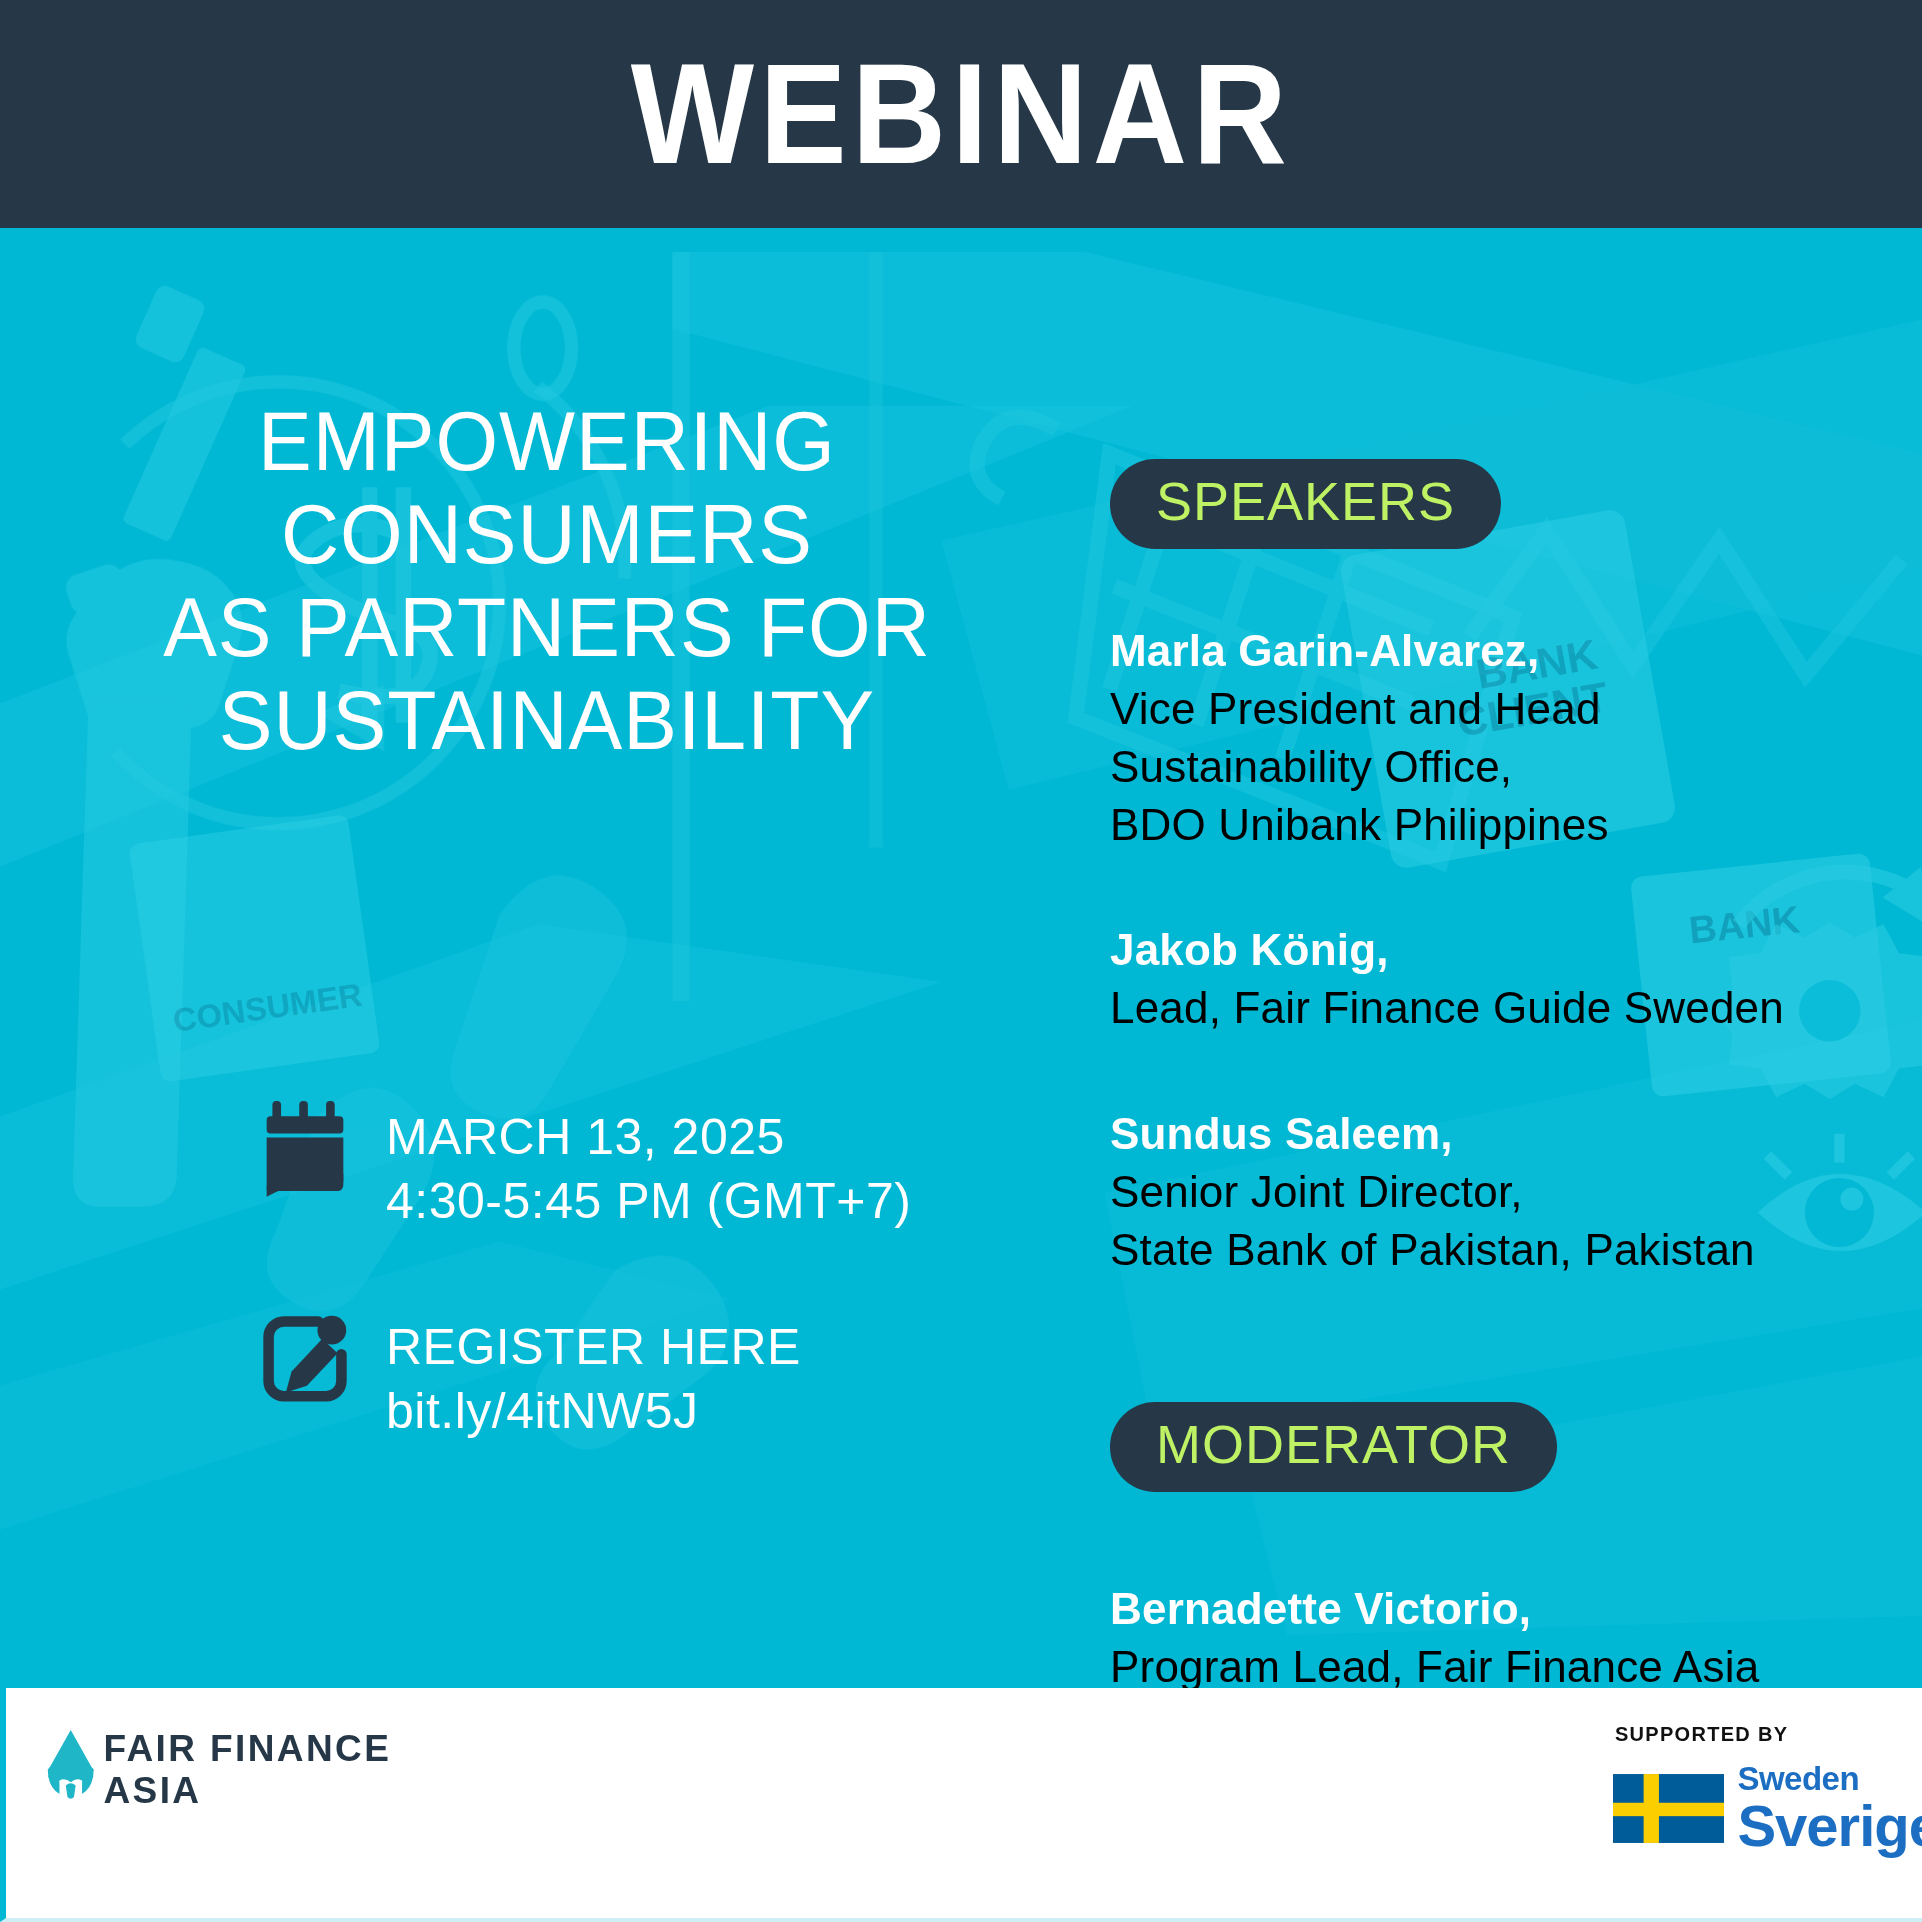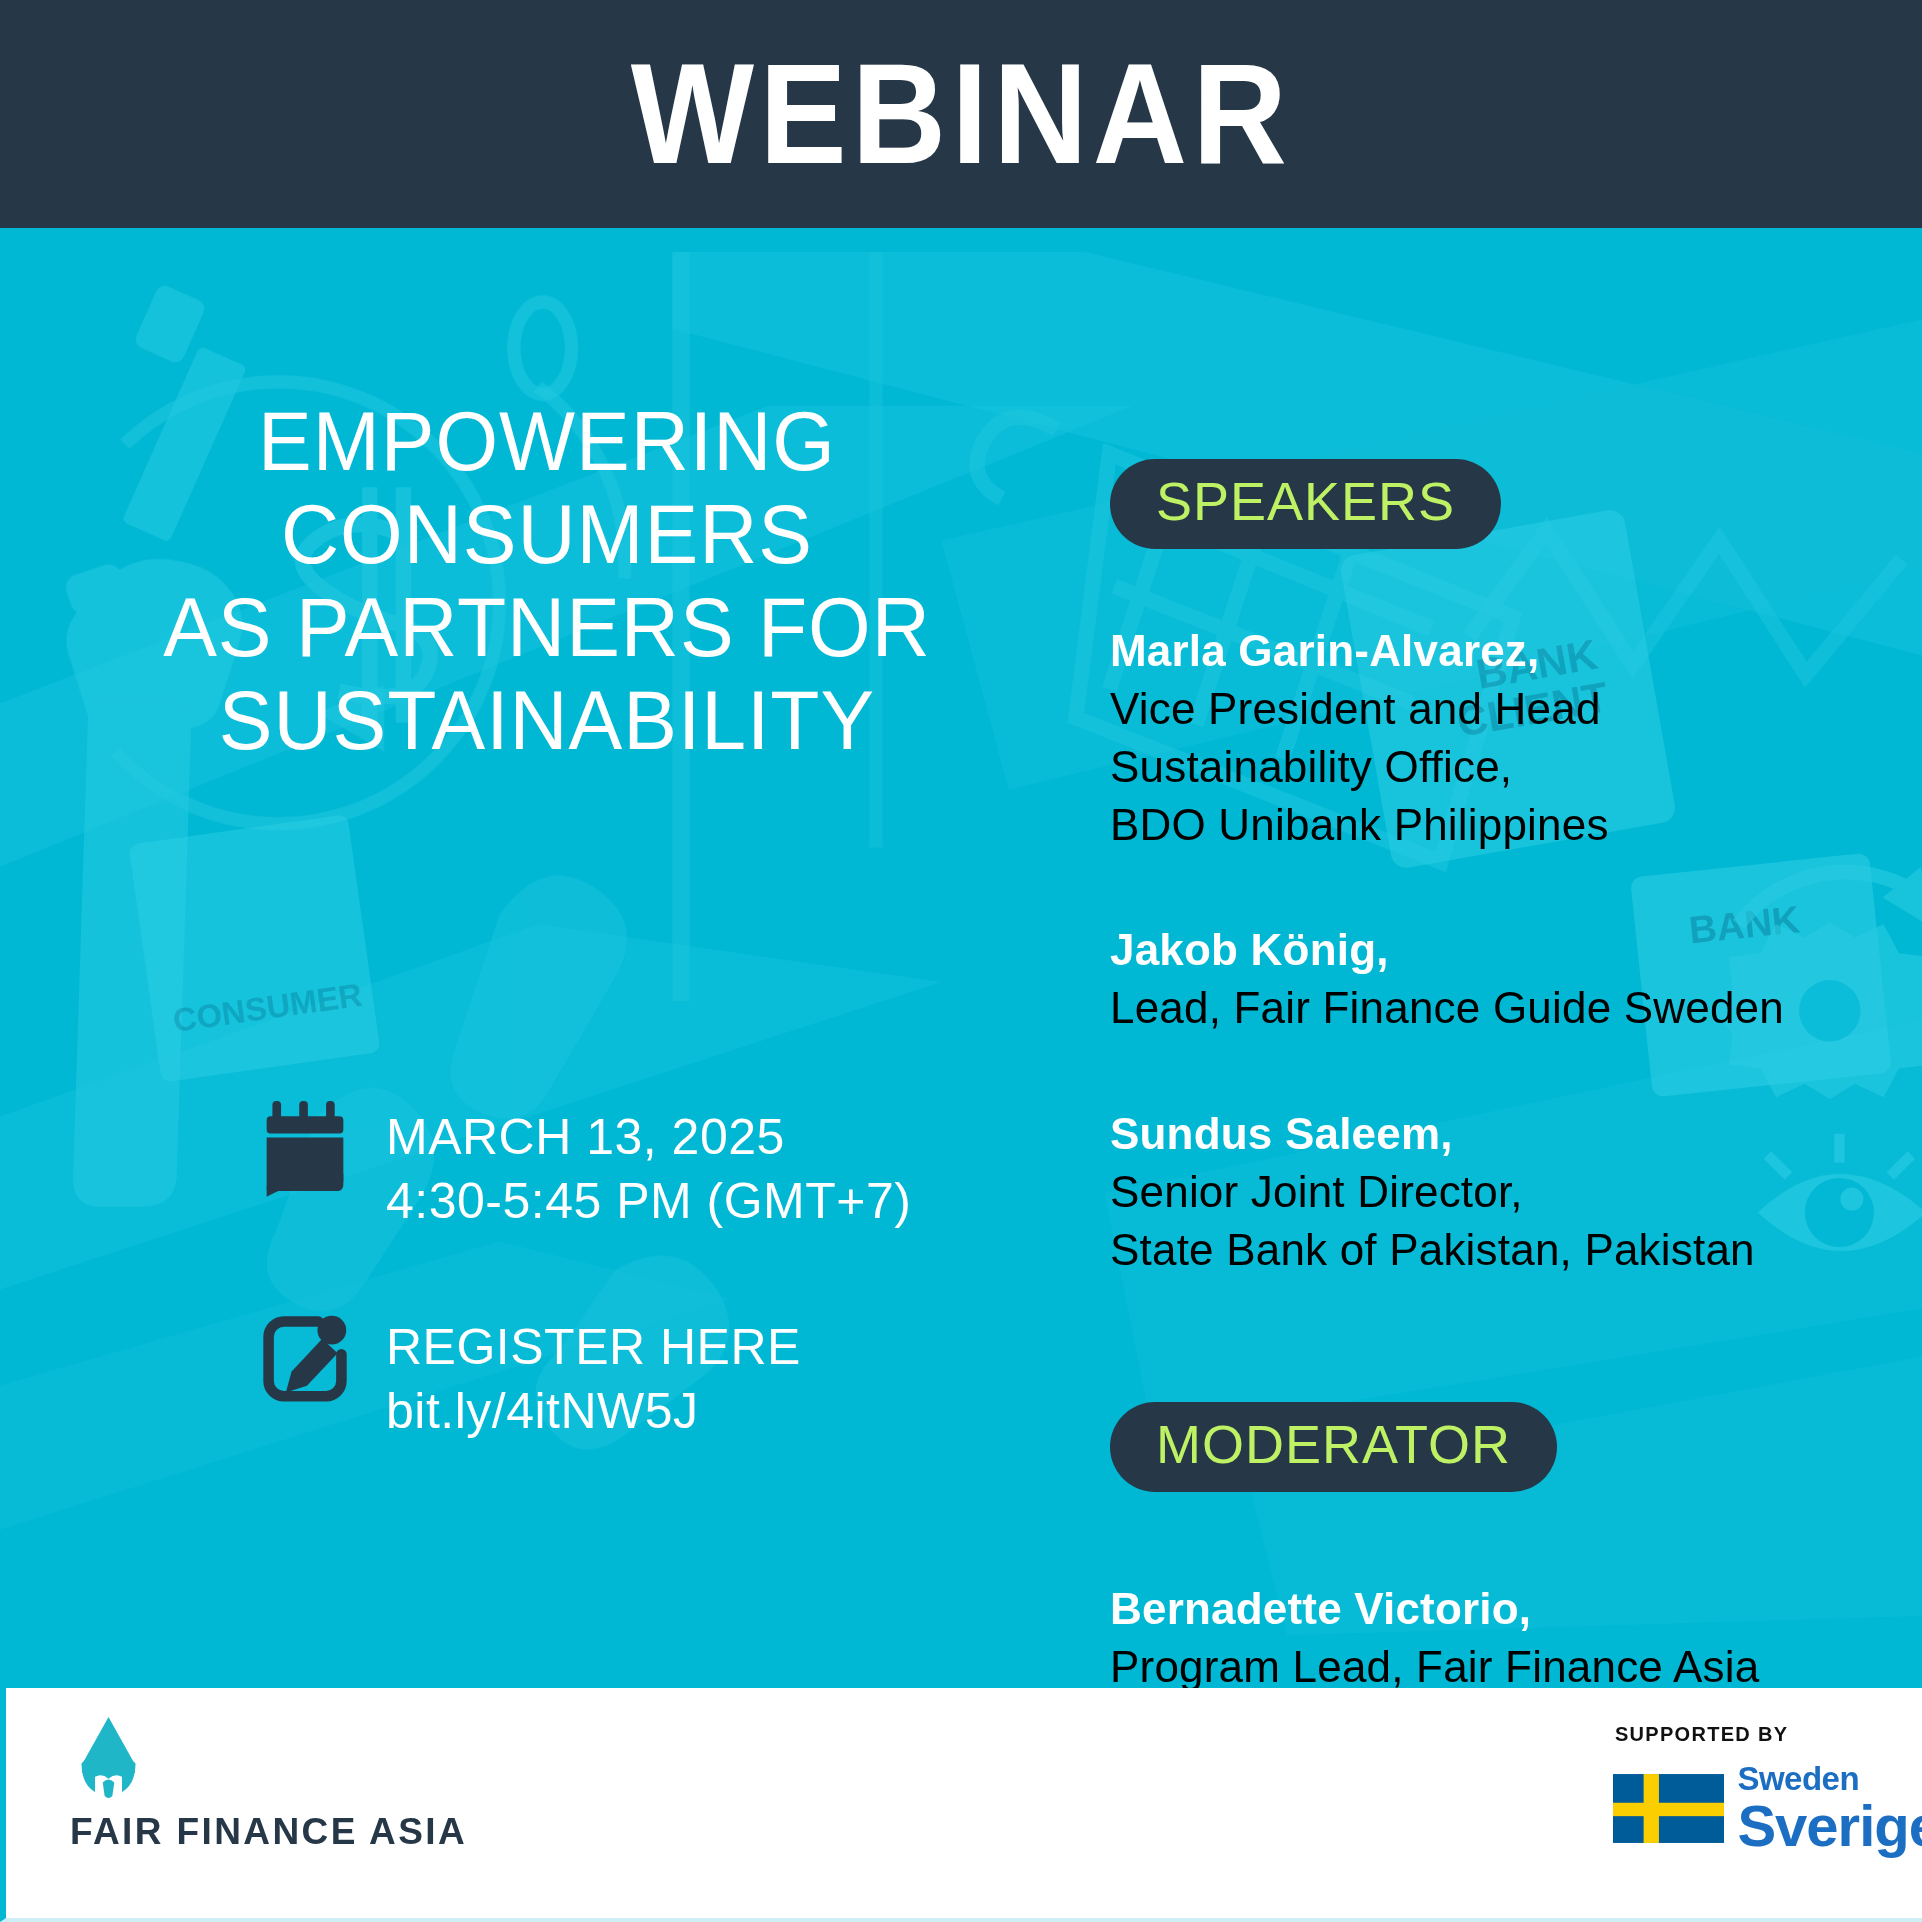--- a/index.html
+++ b/index.html
@@ -120,23 +120,23 @@
 
   
   .footer {
     position:absolute; left:0; top:1688px;
     width:1922px; height:234px;
     background:#ffffff;
     border-left:6.7px solid #00b8d4;
     border-bottom:4.8px solid #cdeef4;
   }
   .ffa-logo {
-    position:absolute; left:64px; top:27px;
+    position:absolute; left:32px; top:27px;
     width:403px;
-    display:flex; flex-direction:column; align-items:flex-start;
+    display:flex; flex-direction:row; align-items:center;
   }
   .ffa-mark { width:77px; height:83px; }
   .ffa-name {
     margin-top:13.4px;
     color:#263847;
     font-size:37px;
     font-weight:700;
     letter-spacing:2.4px;
   }
   .sweden-block {

